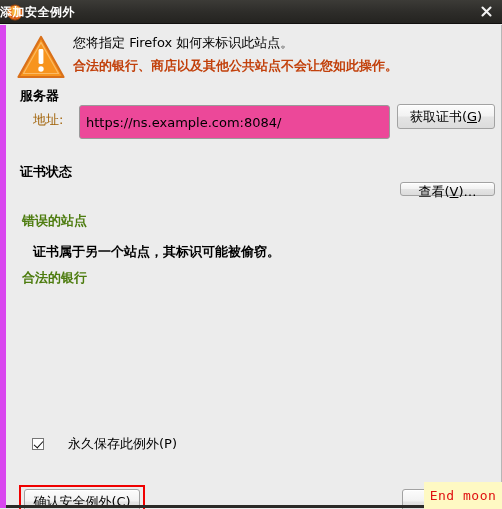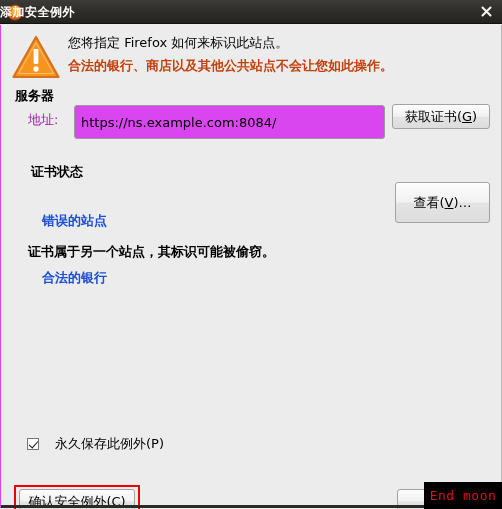--- a/index.html
+++ b/index.html
@@ -48,21 +48,21 @@
     cursor: pointer;
   }
 
   
   .dialog {
     position: absolute;
     left: 0; top: 25px;
     width: 502px;
     height: 483px;
     background: #ececec;
-    border-left: 1px solid #d946ef;
+    border-left: 6px solid #d946ef;
     border-right: 1px solid #b6b6b6;
     box-sizing: border-box;
   }
   .bottom-edge {
     position: absolute;
     left: 0; bottom: 0;
     width: 502px; height: 3px;
     background: #2b2a27;
   }
 
@@ -98,27 +98,27 @@
     position: absolute;
     left: 14px; top: 62px;
     font-size: 13px;
     font-weight: bold;
     color: #000;
   }
   .addr-label {
     position: absolute;
     left: 27px; top: 86px;
     font-size: 13px;
-    color: #a21caf;
+    color: #a16207;
   }
   .addr-input {
     position: absolute;
     left: 73px; top: 80px;
     width: 311px; height: 23px;
-    background: #d946ef;
+    background: #ec4899;
     border: 1px solid #9a9a9a;
     border-radius: 3px;
     box-sizing: border-box;
     font-family: "DejaVu Sans", "Liberation Sans", sans-serif;
     font-size: 13px;
     color: #000;
     padding: 16px 6px;
     outline: none;
   }
   .btn {
@@ -134,44 +134,43 @@
     box-shadow: 0 1px 0 rgba(255,255,255,0.9) inset;
   }
   .btn-getcert {
     position: absolute;
     left: 391px; top: 79px;
     width: 98px; height: 25px;
   }
   .btn-view {
     position: absolute;
     left: 394px; top: 157px;
-    width: 95px; height: 41px;
+    width: 95px; height: 14px;
   }
 
   
   .grp-cert-title {
     position: absolute;
     left: 14px; top: 138px;
     font-size: 13px;
     font-weight: bold;
     color: #000;
-    margin-left: 16px;
   }
   .cert-desc {
     position: absolute;
     left: 27px; top: 160px;
     font-size: 13px;
     color: #000;
   }
   .sec-head {
     position: absolute;
-    left: 41px;
-    font-size: 13px;
-    font-weight: bold;
-    color: #1d4ed8;
+    left: 16px;
+    font-size: 13px;
+    font-weight: bold;
+    color: #4d7c0f;
   }
   .sec-body {
     position: absolute;
     left: 27px;
     font-size: 13px;
     color: #000;
     font-weight: bold;
   }
   .h-wrong  { top: 187px; }
   .b-wrong  { top: 218px; }
@@ -197,21 +196,21 @@
   .chk-box::after {
     content: "";
     position: absolute;
     left: 3px; top: 0px;
     width: 4px; height: 8px;
     border: solid #111;
     border-width: 0 1.6px 1.6px 0;
     transform: rotate(42deg);
   }
   .chk-label {
-    margin-left: 16px;
+    margin-left: 24px;
     font-size: 13px;
     color: #000;
   }
 
   .btn-confirm {
     position: absolute;
     left: 18px; top: 464px;
     width: 116px; height: 25px;
   }
   .btn-cancel {
@@ -226,21 +225,21 @@
     border: 2px solid #f00000;
     box-sizing: border-box;
     pointer-events: none;
   }
 
   
   .overlay {
     position: absolute;
     left: 424px; top: 482px;
     width: 78px; height: 27px;
-    background: #000000;
+    background: #fef9c3;
     color: #e01010;
     font-family: "DejaVu Sans Mono", "Liberation Mono", monospace;
     font-size: 13px;
     display: flex;
     align-items: center;
     justify-content: center;
     letter-spacing: 0.5px;
   }
   u { text-underline-offset: 1px; }
 </style>

